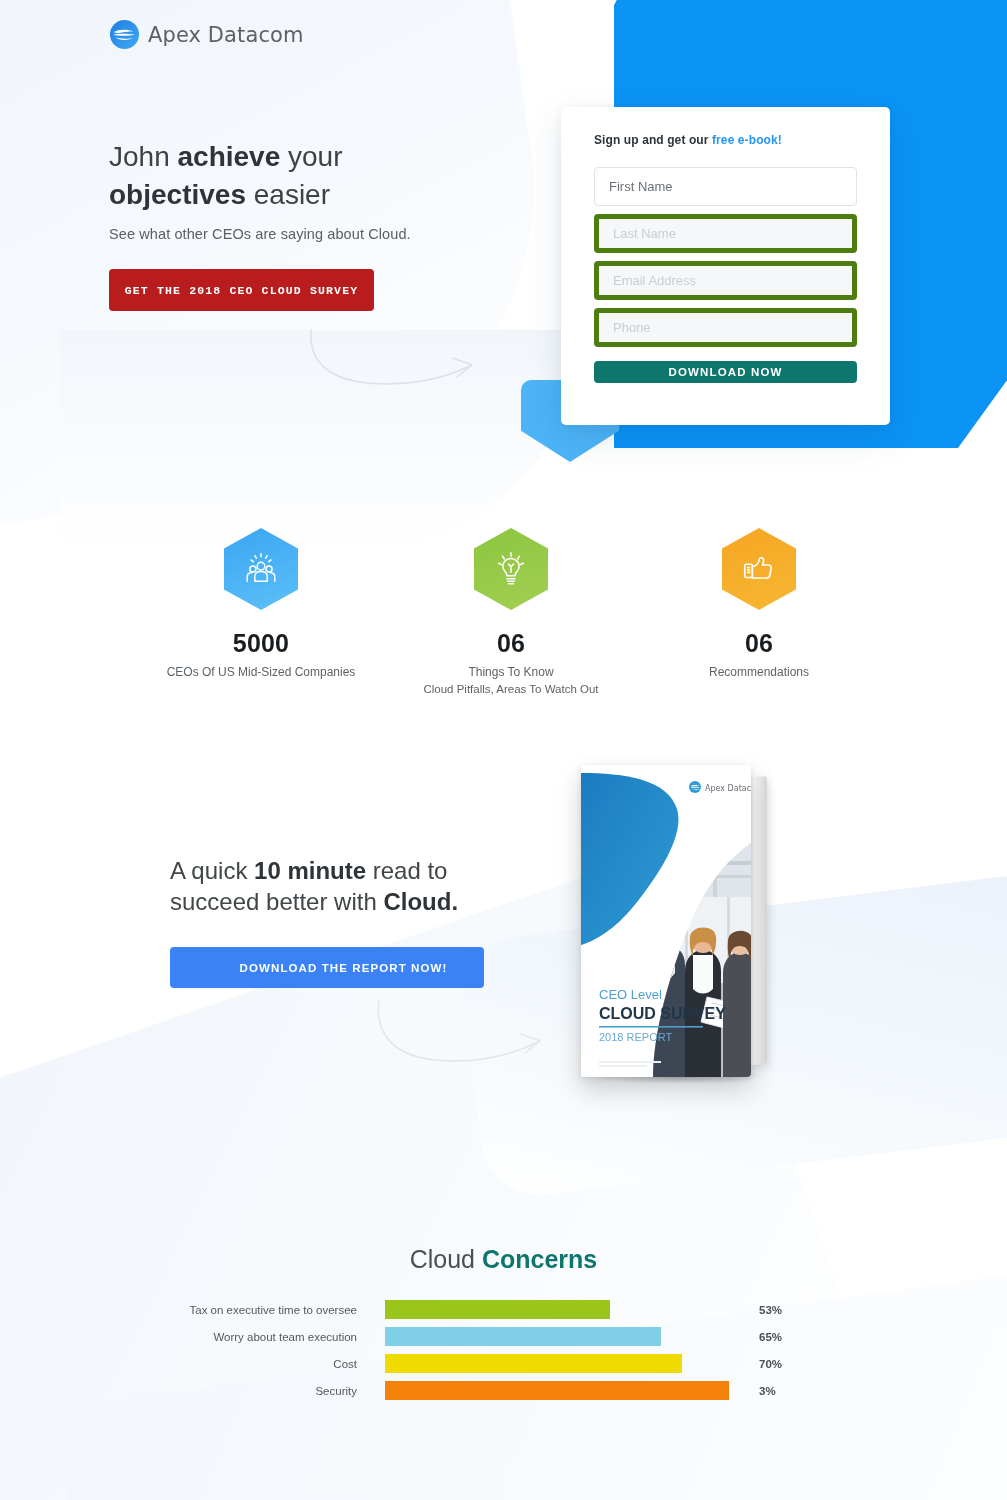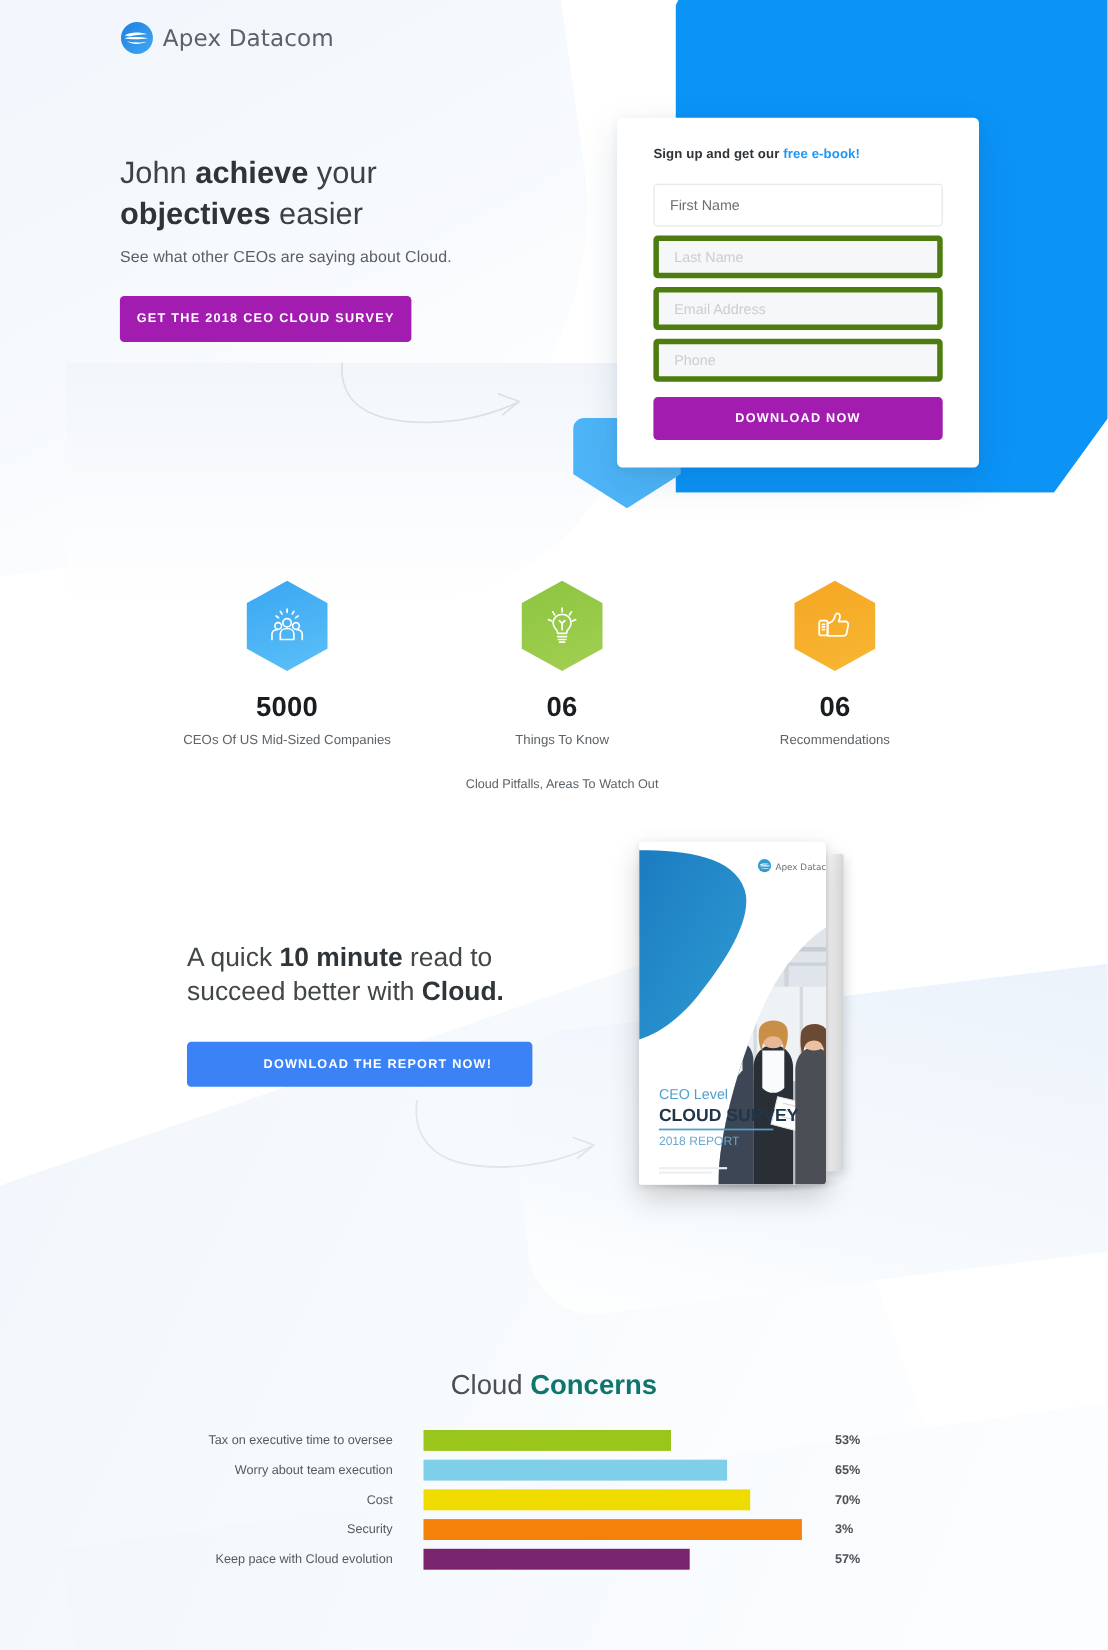--- a/index.html
+++ b/index.html
@@ -115,28 +115,28 @@
     left: 109px; top: 226px;
     font-size: 14.5px;
     color: #5a6065;
     letter-spacing: .1px;
   }
 
   .hero-cta {
     position: absolute;
     left: 109px; top: 269px;
     width: 265px; height: 42px;
-    background: #a21caf;
+    background: #b91c1c;
     border: none; border-radius: 4px;
     color: #fff;
     font-size: 11.5px;
     font-weight: 700;
     letter-spacing: 1.15px;
     cursor: pointer;
-    font-family: Liberation Sans, sans-serif;
+    font-family: Liberation Mono, monospace;
   }
 
   .hero-arrow { position: absolute; left: 305px; top: 328px; width: 180px; height: 62px; }
   .book-arrow { position: absolute; left: 372px; top: 998px; width: 175px; height: 72px; }
 
   
   .signup-card {
     position: absolute;
     left: 561px; top: 107px;
     width: 329px; height: 318px;
@@ -172,23 +172,23 @@
   }
   .field.muted {
     background: #f6f7f8;
     border: 5px solid #4d7c0f;
     color: #c3c8cc;
   }
   .field.active::placeholder { color: #6a7075; opacity: 1; }
   .field.muted::placeholder  { color: #c9ced2; opacity: 1; }
 
   .signup-submit {
-    width: 263px; height: 39px;
+    width: 263px; height: 22px;
     margin-top: 6px;
-    background: #a21caf;
+    background: #0f766e;
     border: none; border-radius: 4px;
     color: #fff;
     font-size: 11.5px;
     font-weight: 700;
     letter-spacing: 1.15px;
     cursor: pointer;
     font-family: "Liberation Sans", sans-serif;
   }
 
   
@@ -216,21 +216,21 @@
     font-weight: 700;
     color: #1a1d20;
     letter-spacing: .2px;
   }
   .stat-label {
     margin-top: 7px;
     font-size: 12px;
     color: #5c6368;
   }
   .stat-note {
-    margin-top: 28px;
+    margin-top: 4px;
     font-size: 11.5px;
     color: #5c6368;
   }
 
   
   .report-head {
     position: absolute;
     left: 170px; top: 855px;
     width: 360px;
     font-size: 24px;
@@ -546,22 +546,15 @@
         </div>
         <div class="bar-value">70%</div>
       </div>
       <div class="bar-row">
         <div class="bar-label">Security</div>
         <div class="bar-track">
           <div class="bar-fill" style="width: 344px; background: rgb(244, 130, 10);"></div>
         </div>
         <div class="bar-value">3%</div>
       </div>
-      <div class="bar-row">
-        <div class="bar-label">Keep pace with Cloud evolution</div>
-        <div class="bar-track">
-          <div class="bar-fill" style="width: 242.074px; background: rgb(121, 37, 109);"></div>
-        </div>
-        <div class="bar-value">57%</div>
-      </div>
     </div>
 
 </div>
 
 </body></html>

